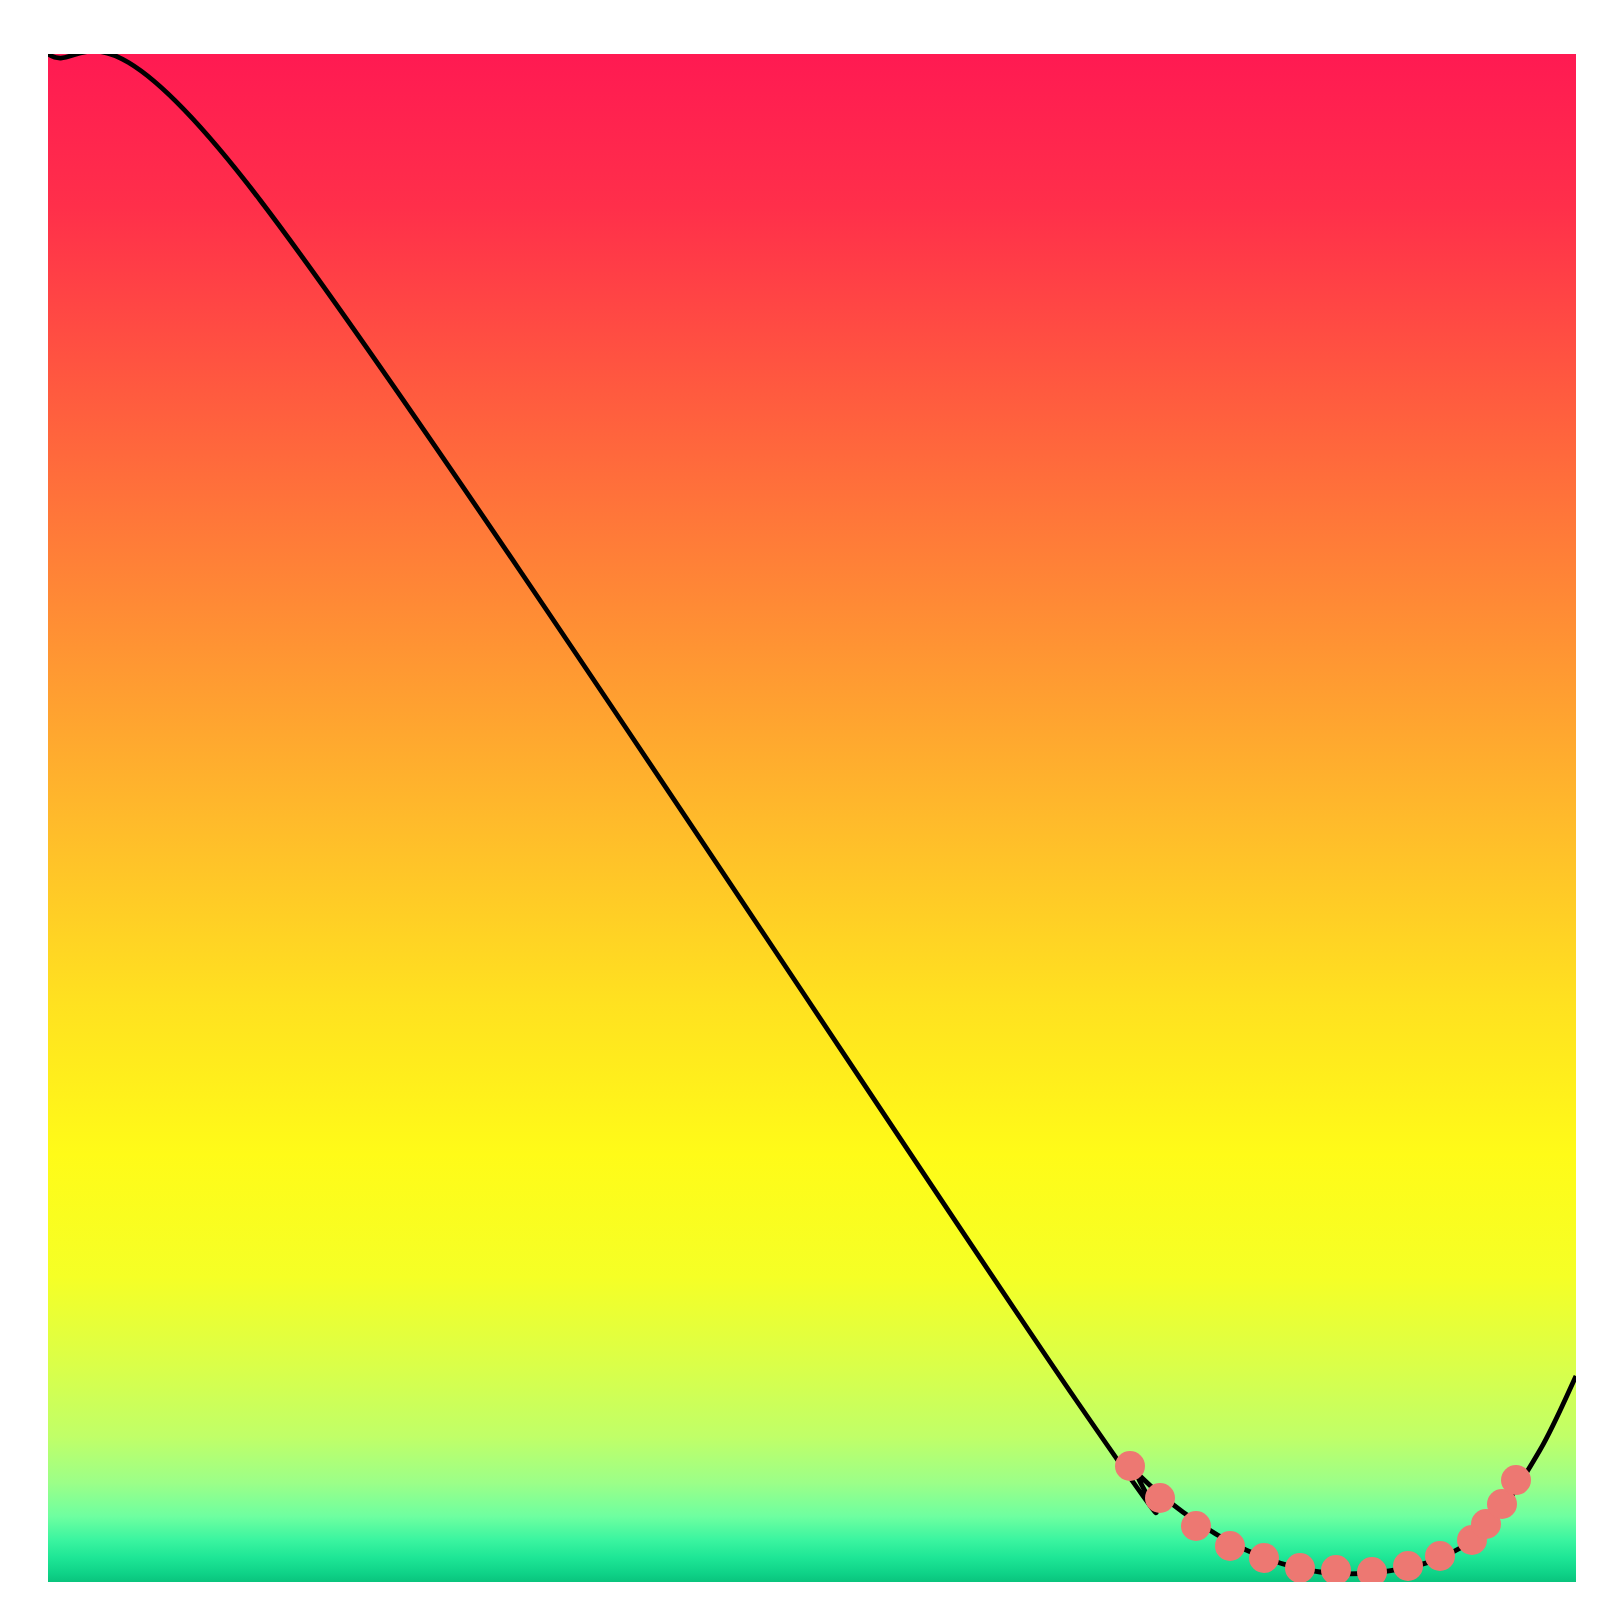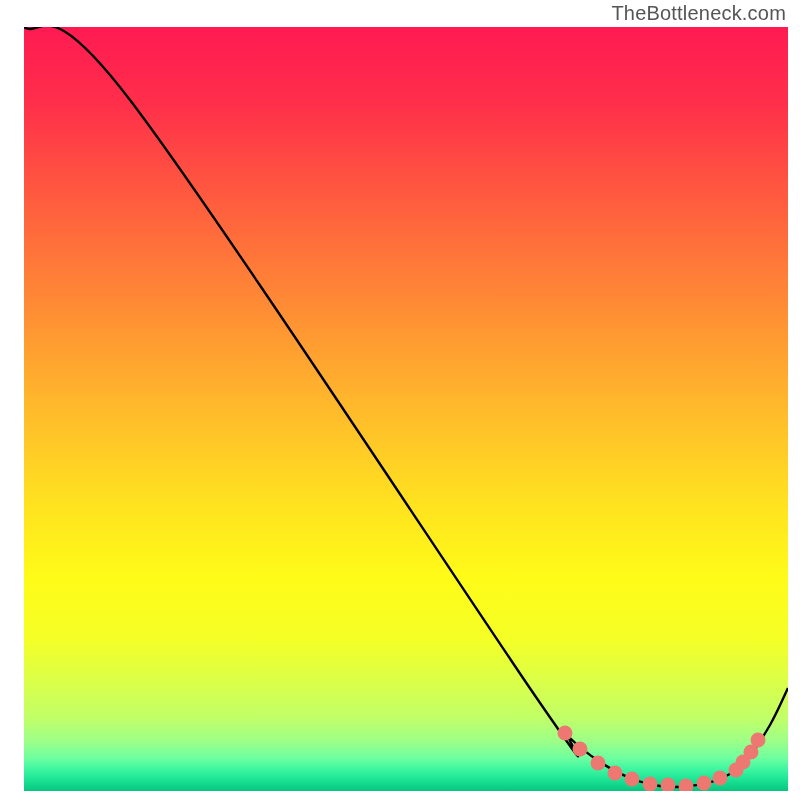--- a/index.html
+++ b/index.html
@@ -31,21 +31,20 @@
     left: 0;
     top: 0;
     width: 800px;
     height: 800px;
   }
 </style>
 </head>
 <body>
 <div class="wrap">
 
-  <div class="attribution">TheBottleneck.com</div>
 
   <svg class="chart" viewBox="0 0 800 800" preserveAspectRatio="none">
     <defs>
       <linearGradient id="bg-grad" x1="0" y1="0" x2="0" y2="1">
           <stop offset="0.00%" stop-color="#ff1a52"></stop>
           <stop offset="10.00%" stop-color="#ff2f4a"></stop>
           <stop offset="22.00%" stop-color="#ff5a3f"></stop>
           <stop offset="36.00%" stop-color="#ff8a35"></stop>
           <stop offset="50.00%" stop-color="#ffba2b"></stop>
           <stop offset="62.00%" stop-color="#ffe120"></stop>

